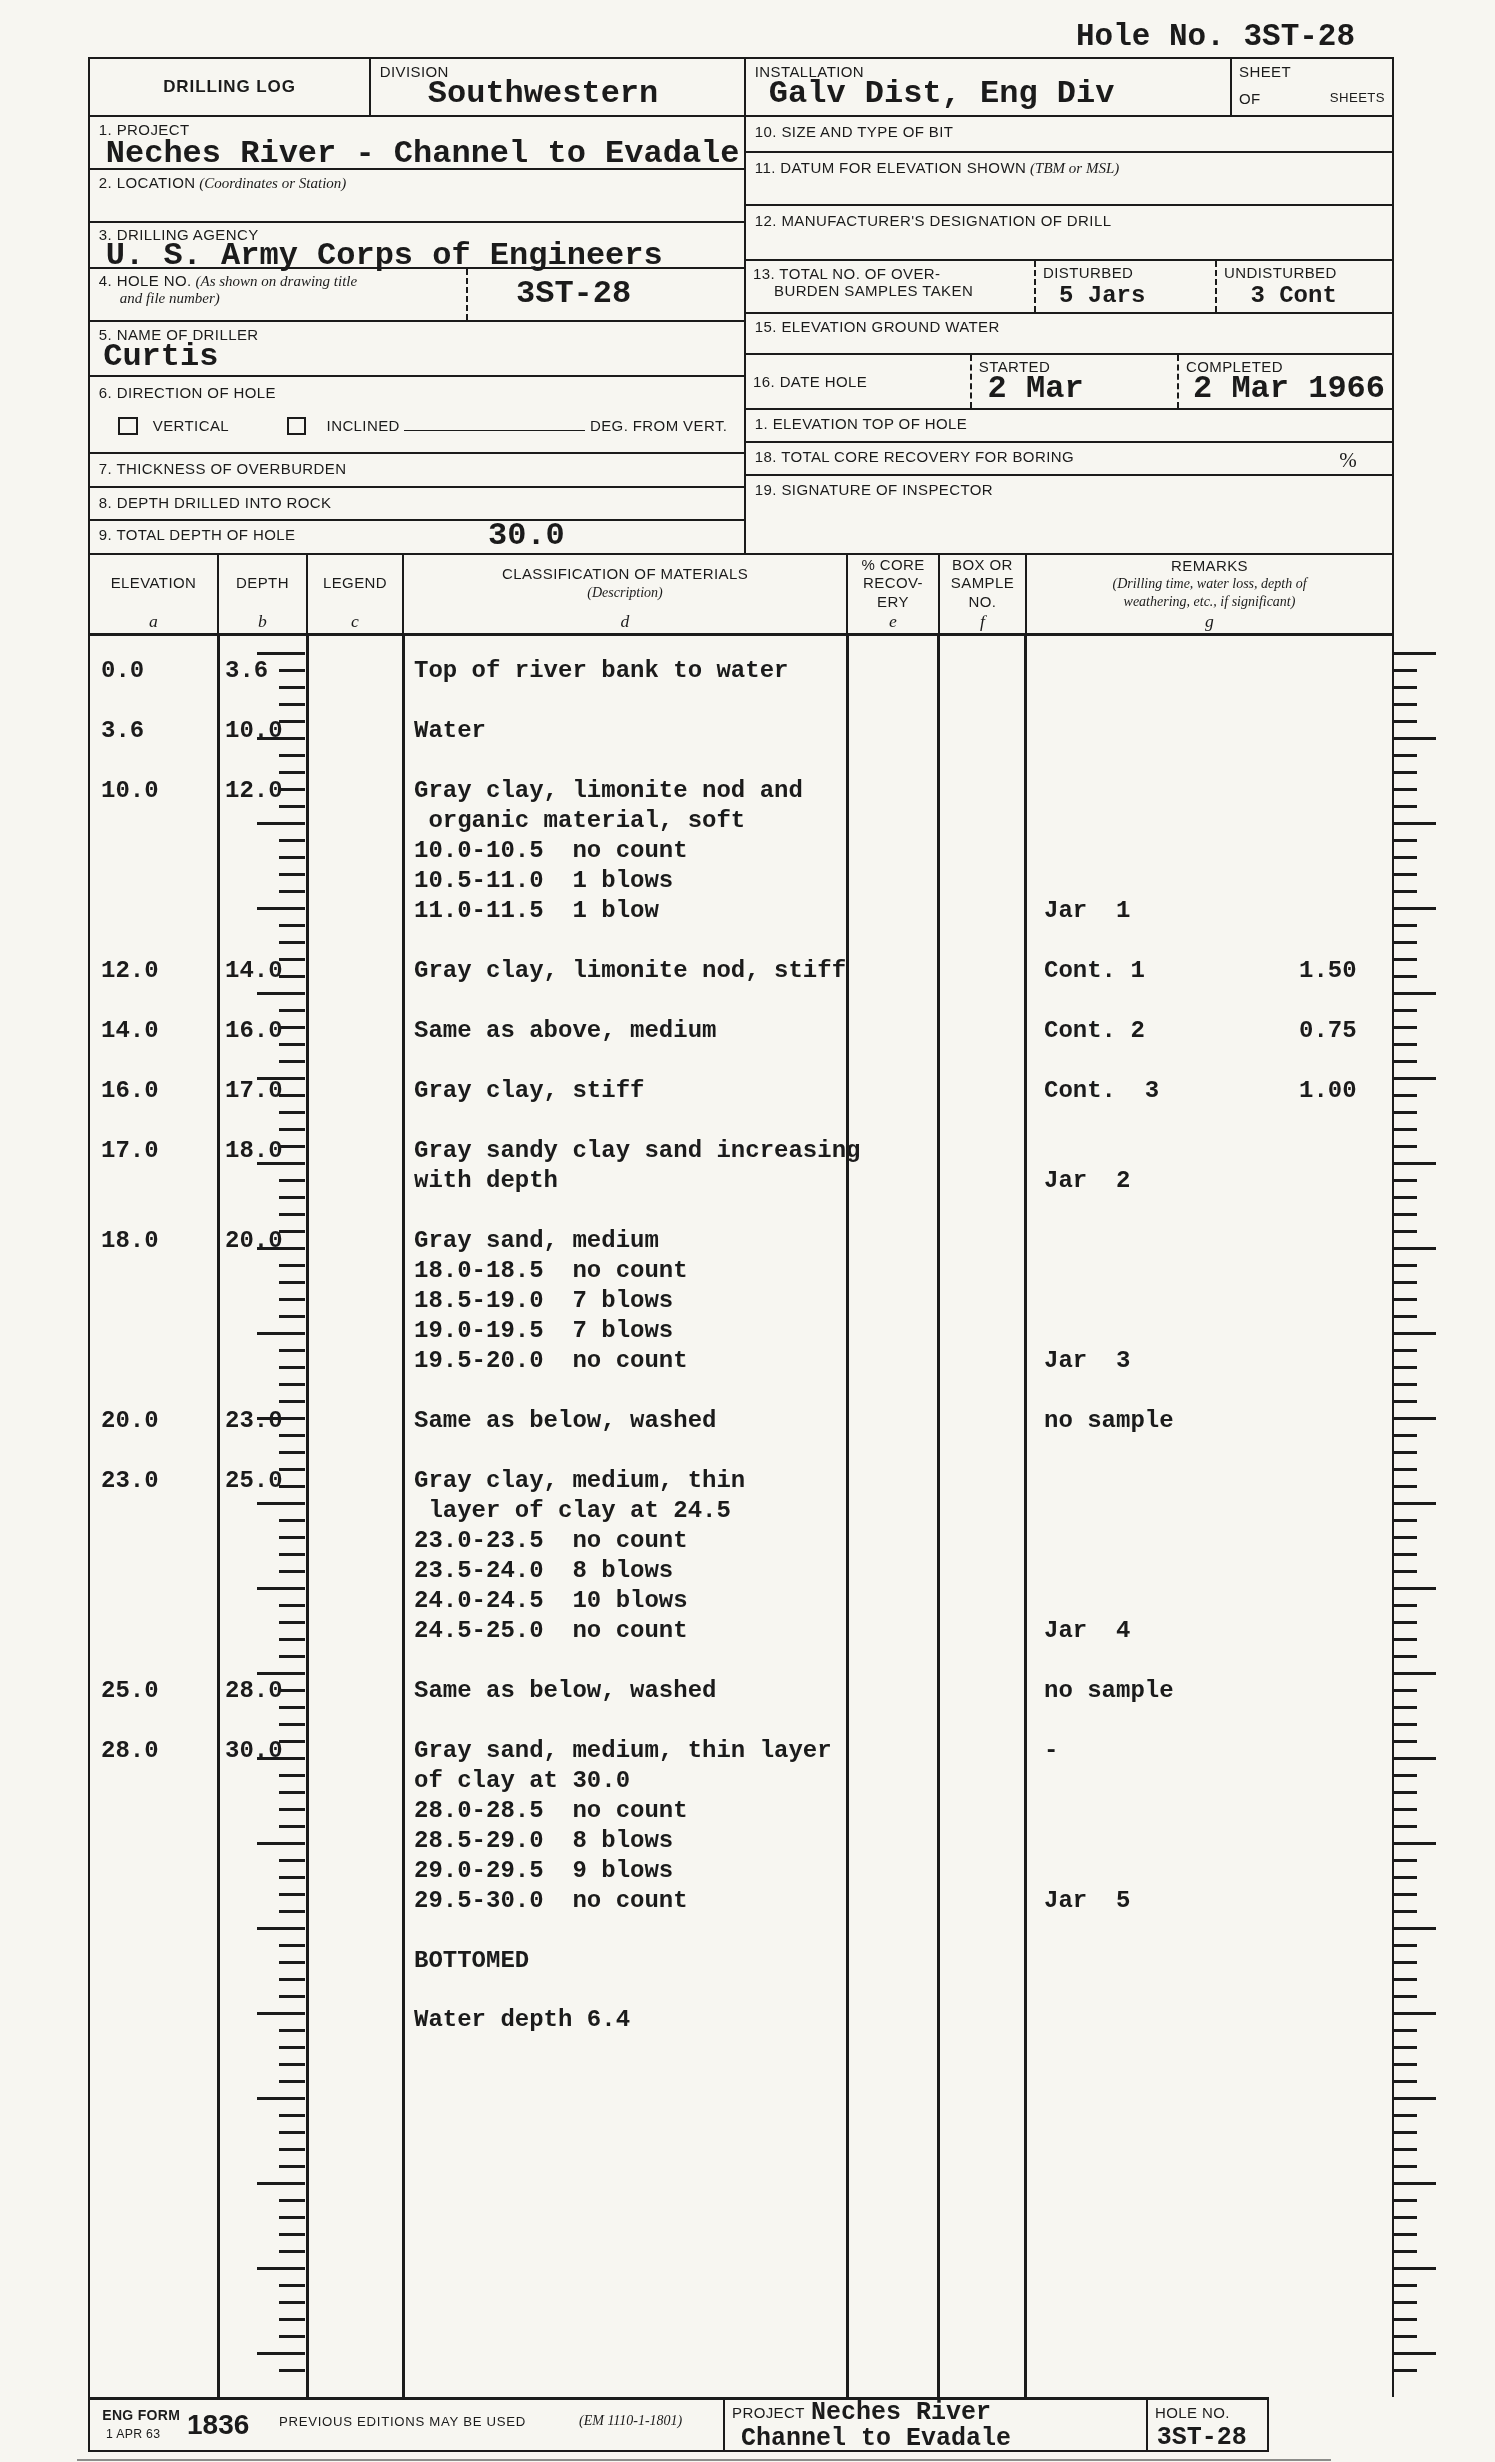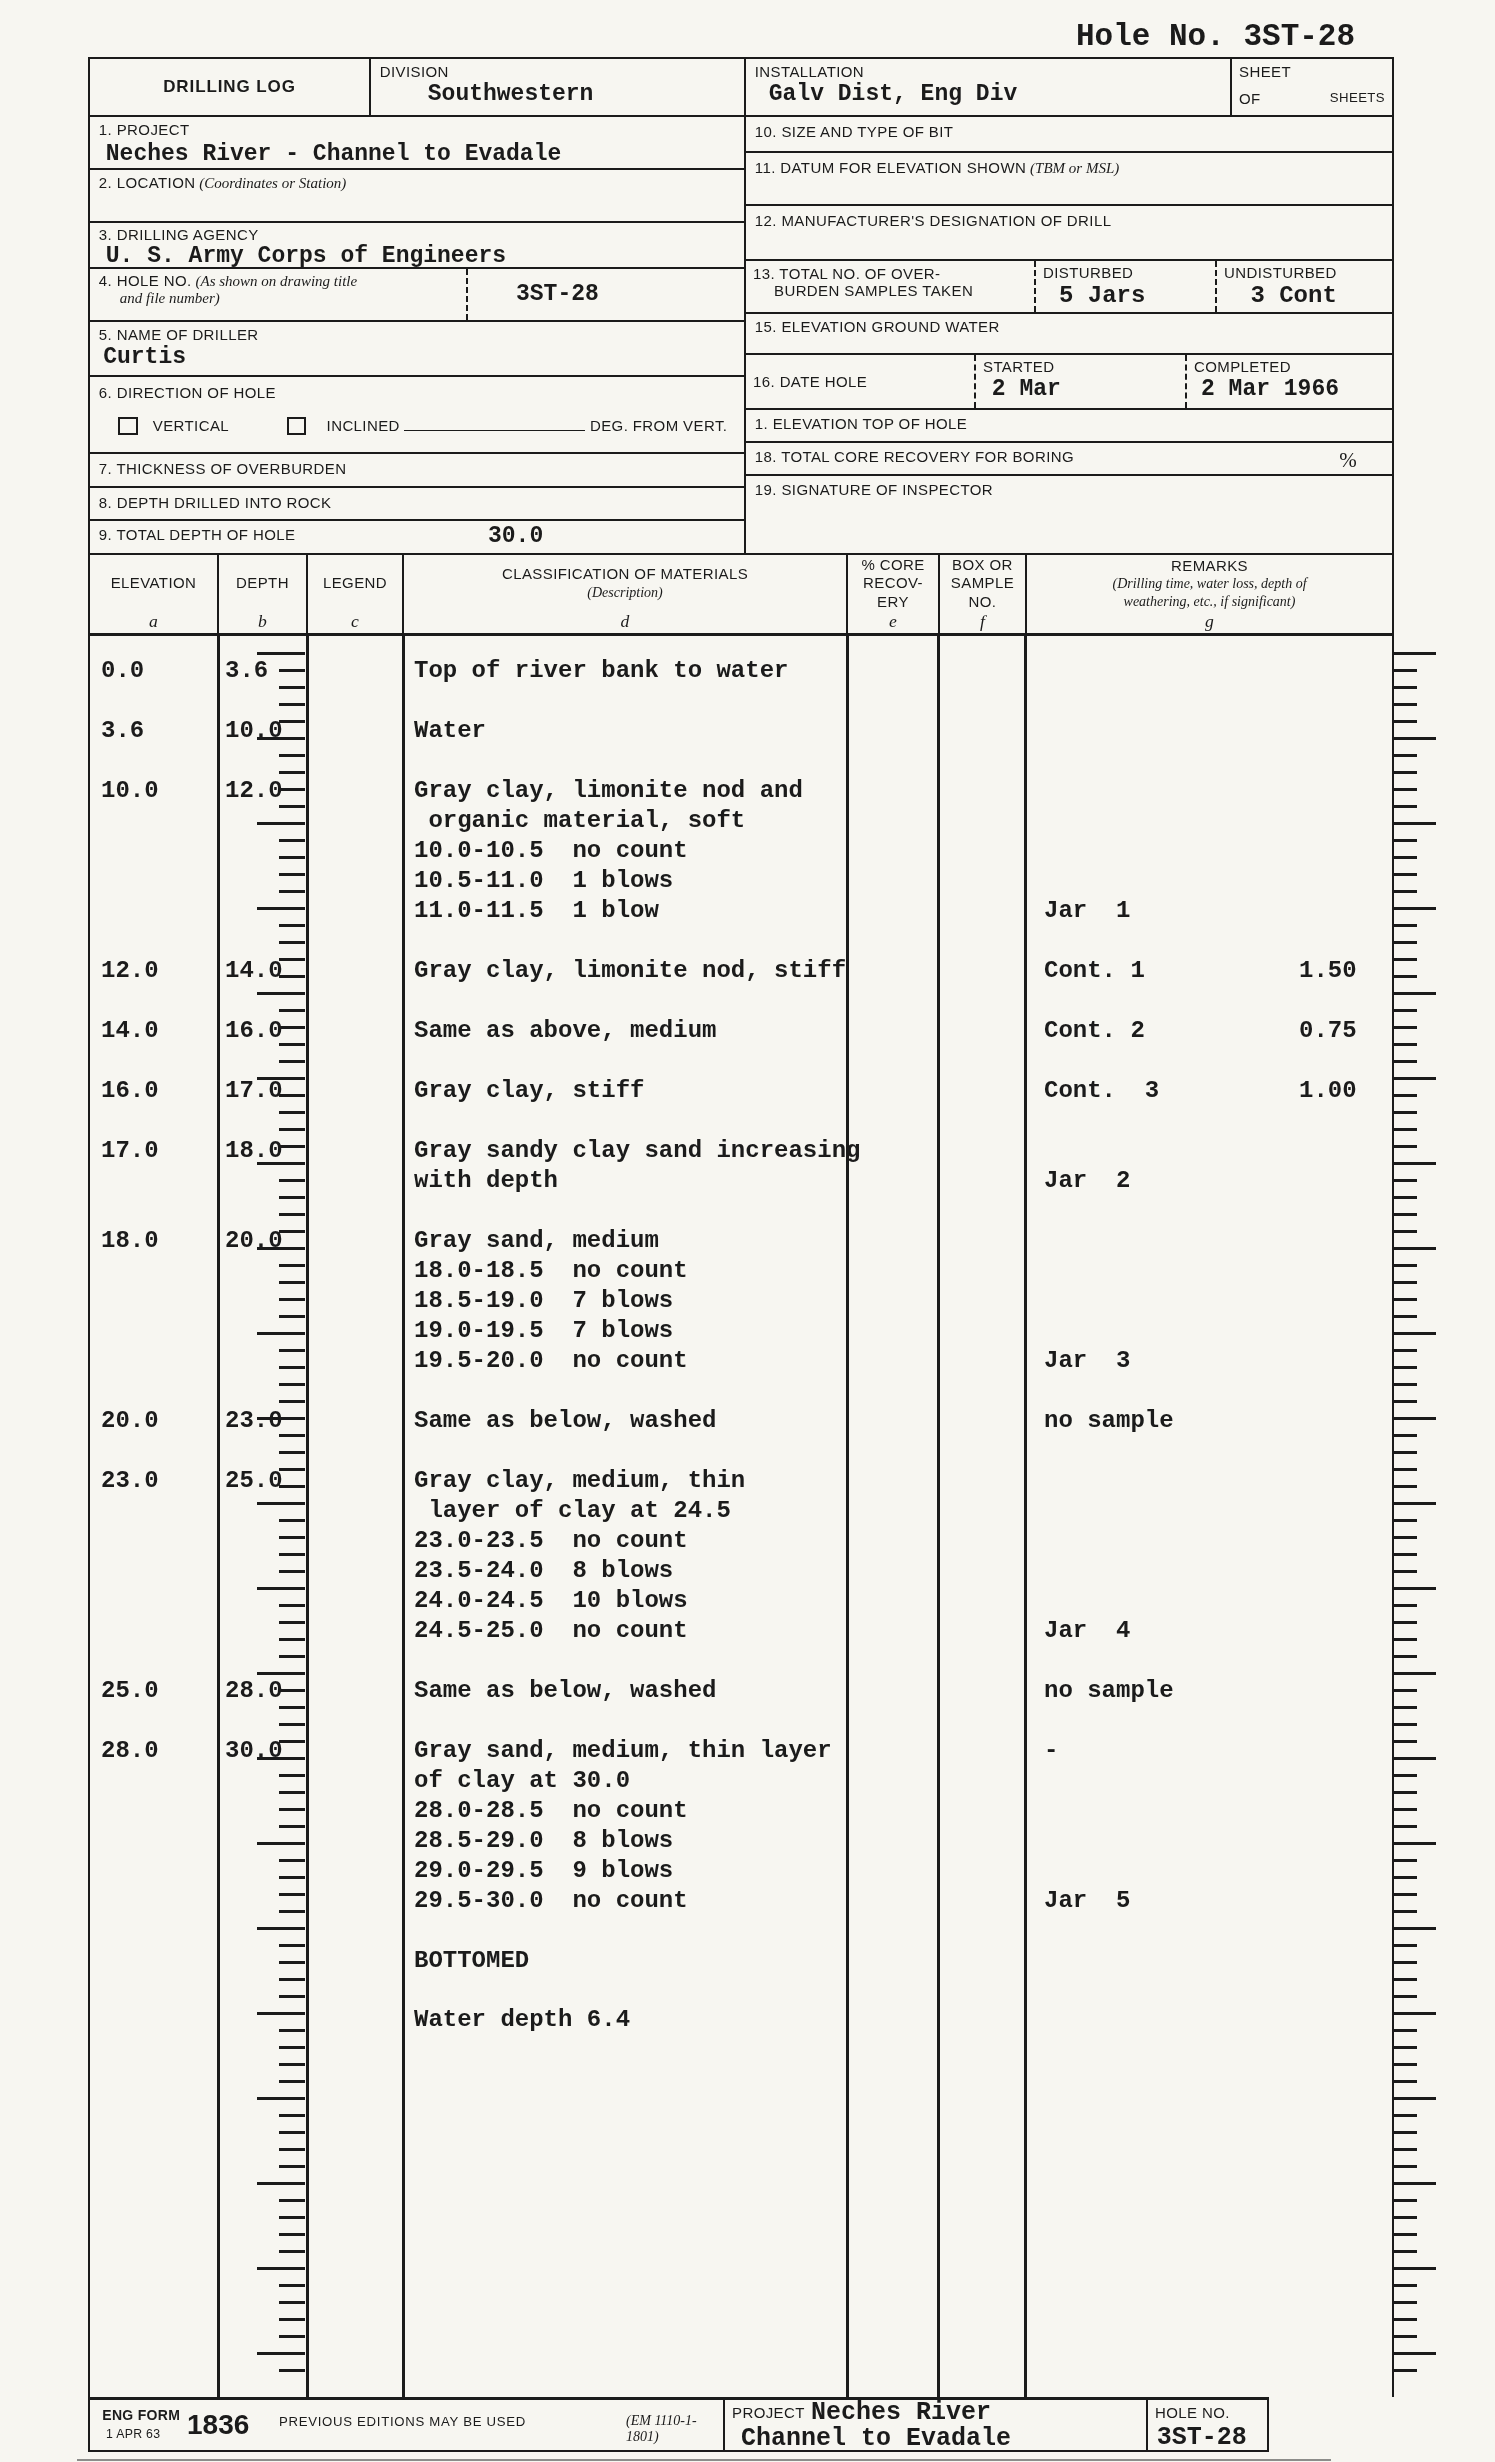--- a/index.html
+++ b/index.html
@@ -3,21 +3,21 @@
 <meta charset="utf-8">
 <style>
   html,body{margin:0;padding:0;}
   body{width:1495px;height:2462px;position:relative;background:#f7f6f1;color:#1b1b1b;
        font-family:"Liberation Sans",sans-serif;overflow:hidden;}
   .abs{position:absolute;}
   .lbl{font-size:15px;letter-spacing:0.4px;color:#1b1b1b;}
   .lbl-sm{font-size:13.2px;letter-spacing:0.4px;}
   .paren{font-family:"Liberation Serif",serif;font-style:italic;font-size:15px;letter-spacing:0;}
   .typed{font-family:"Liberation Mono",monospace;font-weight:bold;white-space:pre;}
-  .t29{font-size:23px;line-height:26.4px;}
+  .t29{font-size:32px;line-height:26.4px;}
   .t27{font-size:24px;line-height:30px;}
   .box{box-sizing:border-box;}
   .row{box-sizing:border-box;position:relative;border-bottom:2.6px solid #1b1b1b;}
   .flexr{display:flex;}
   
   #hdr-left{left:88px;top:57px;width:656px;height:496px;border-top:2.6px solid #1b1b1b;border-left:2.6px solid #1b1b1b;}
   #hdr-right{left:744px;top:57px;width:650px;height:496px;border-top:2.6px solid #1b1b1b;border-left:2.6px solid #1b1b1b;border-right:2.6px solid #1b1b1b;}
   
   #tbl-head{left:88px;top:553px;width:1306px;height:83px;border:2.6px solid #1b1b1b;border-bottom:3.5px solid #1b1b1b;display:flex;box-sizing:border-box;}
   .hcol{box-sizing:border-box;border-right:2.6px solid #1b1b1b;display:flex;flex-direction:column;align-items:center;text-align:center;}
@@ -352,21 +352,21 @@
       <div class="cell" style="left: 1044px; top: 150px;">Jar  5</div>
     </div>
   </div>
 
 <div class="abs" id="footer">
   <div class="fcell" style="flex:1;">
     <div class="abs" style="left:12.3px;top:7px;font-size:14px;font-weight:bold;letter-spacing:0.3px;">ENG FORM</div>
     <div class="abs" style="left:16px;top:27px;font-size:12.3px;letter-spacing:0.3px;">1 APR 63</div>
     <div class="abs" style="left:97px;top:8.8px;font-size:28px;font-weight:bold;">1836</div>
     <div class="abs lbl-sm" style="left:189px;top:14px;letter-spacing:0.7px;">PREVIOUS EDITIONS MAY BE USED</div>
-    <div class="abs paren" style="left:489px;top:13.2px;font-size:14px;margin-left:47px;">(EM 1110-1-1801)</div>
+    <div class="abs paren" style="left:489px;top:13.2px;font-size:14px;">(EM 1110-1-1801)</div>
   </div>
   <div class="fcell" style="width:423px;border-left:2.6px solid #1b1b1b;">
     <span class="abs lbl" style="left:7px;top:4.4px;">PROJECT</span>
     <span class="abs typed" style="left:86px;top:-1.8px;font-size:25px;">Neches River</span>
     <span class="abs typed" style="left:16px;top:24px;font-size:25px;">Channel to Evadale</span>
   </div>
   <div class="fcell" style="width:121px;border-left:2.6px solid #1b1b1b;">
     <span class="abs lbl" style="left:7px;top:4.4px;">HOLE NO.</span>
     <span class="abs typed" style="left:8.8px;top:23px;font-size:25px;">3ST-28</span>
   </div>

